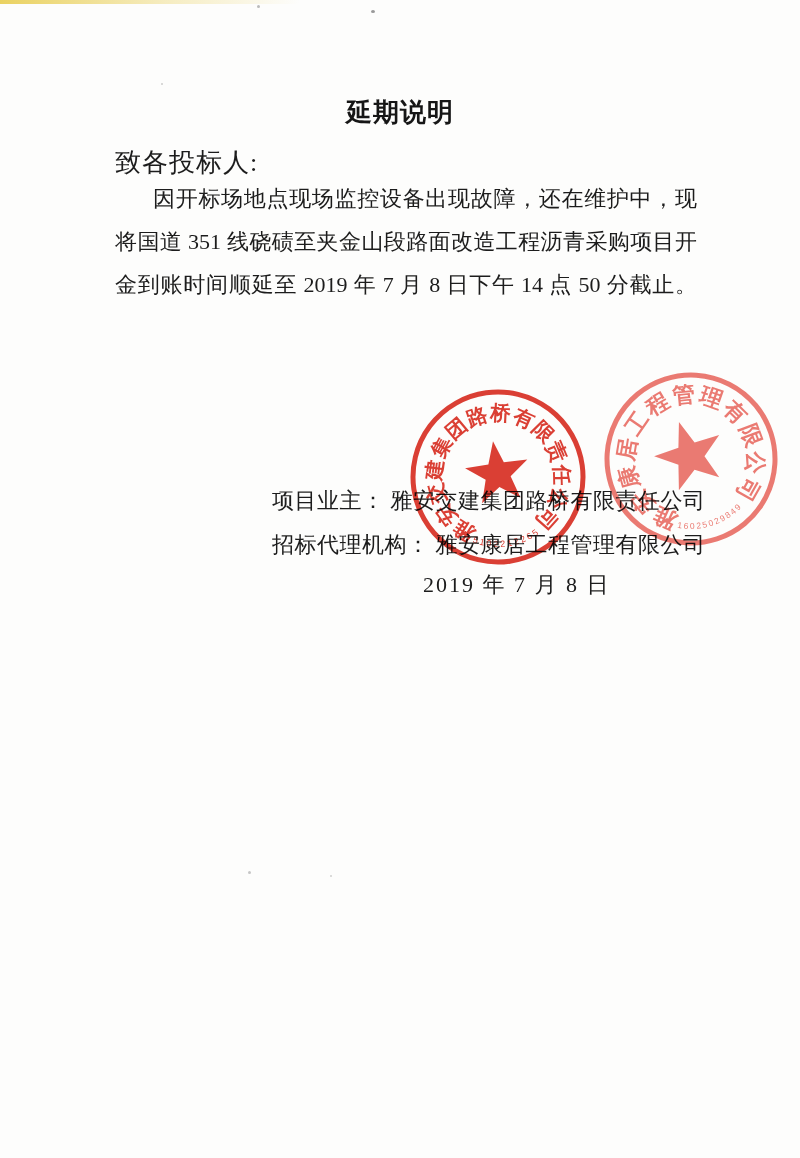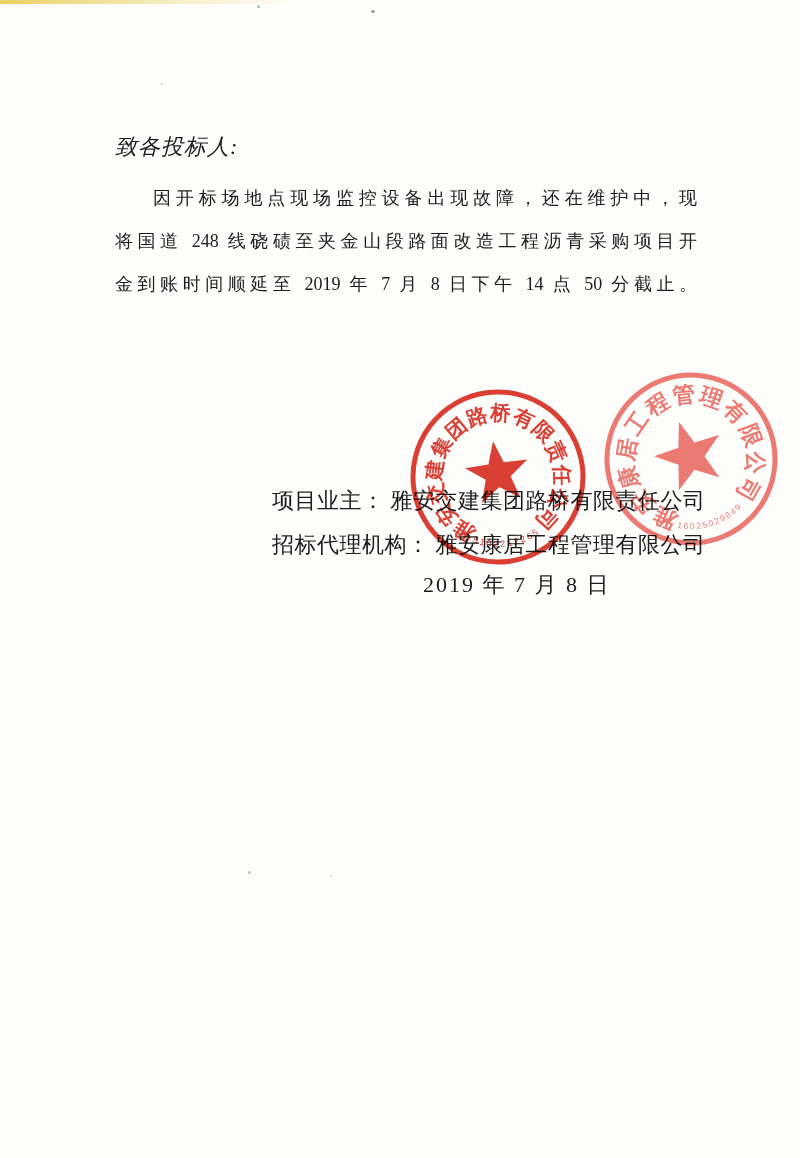--- a/index.html
+++ b/index.html
@@ -24,29 +24,29 @@
   .speck.s4 { left:248px; top:871px; width:3px; height:3px; background:#c6c6c6; }
   .speck.s5 { left:330px; top:875px; width:2px; height:2px; background:#cfcfcf; }
 
   .doc-title {
     position:absolute; top:95px; left:0; width:100%;
     margin:0; text-align:center;
     font-size:26px; font-weight:700; letter-spacing:1px;
     color:#161616;
   }
   .salutation {
-    position:absolute; left:115px; top:132px;
-    font-size:22px; letter-spacing:1px;font-style:italic;
+    position:absolute; left:115px; top:145px;
+    font-size:26px; letter-spacing:1px;
   }
   .body-text {
     position:absolute; left:115px; top:177px; width:582px;
   }
   .body-line {
     height:43px; line-height:43px;
-    font-size:18px;
+    font-size:22px;
     text-align:justify;
     text-align-last:justify;
     white-space:nowrap;
   }
   .body-line.indent { text-indent:38px; }
 
   .sig-block {
     position:absolute; left:272px; top:479px;
     font-size:22px;
   }
@@ -74,26 +74,27 @@
 
 <div class="page">
 
   <div class="scan-streak"></div>
   <div class="speck s1"></div>
   <div class="speck s2"></div>
   <div class="speck s3"></div>
   <div class="speck s4"></div>
   <div class="speck s5"></div>
 
+  <h1 class="doc-title">延期说明</h1>
 
   <div class="salutation">致各投标人:</div>
 
   <div class="body-text">
     <div class="body-line indent">因开标场地点现场监控设备出现故障，还在维护中，现</div>
-    <div class="body-line">将国道 248 线硗碛至夹金山段路面改造工程沥青采购项目开</div>
+    <div class="body-line">将国道 351 线硗碛至夹金山段路面改造工程沥青采购项目开</div>
     <div class="body-line">金到账时间顺延至 2019 年 7 月 8 日下午 14 点 50 分截止。</div>
   </div>
 
   <div class="sig-block">
     <div class="sig-line">
       <span class="sig-label">项目业主：</span><span class="sig-name">雅安交建集团路桥有限责任公司</span>
     </div>
     <div class="sig-line">
       <span class="sig-label">招标代理机构：</span><span class="sig-name">雅安康居工程管理有限公司</span>
     </div>

